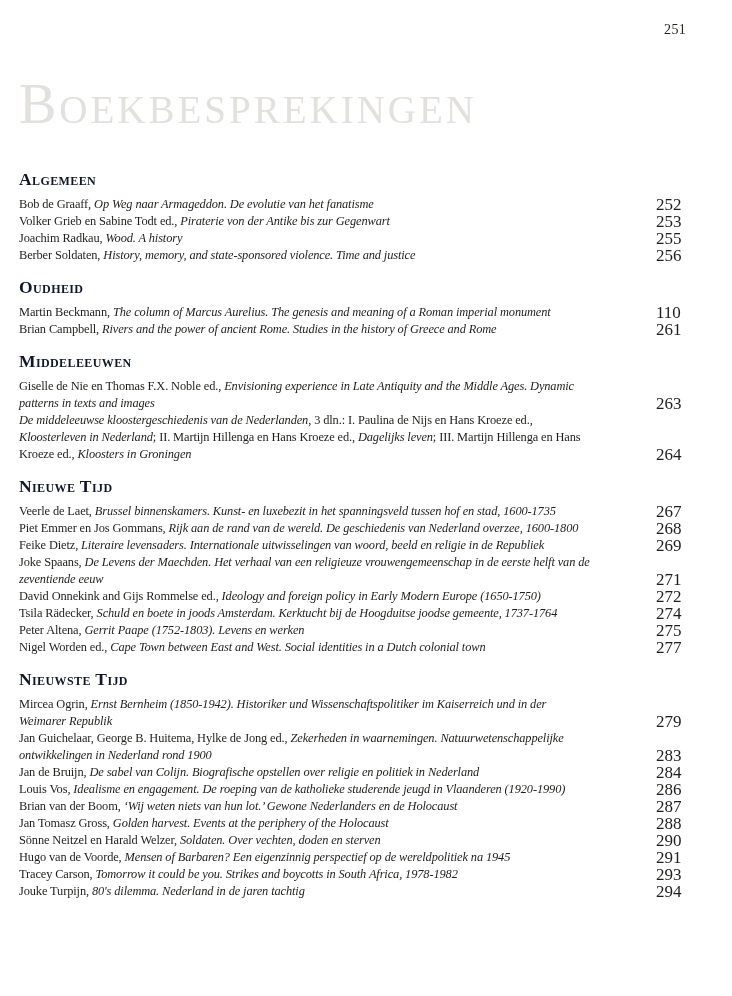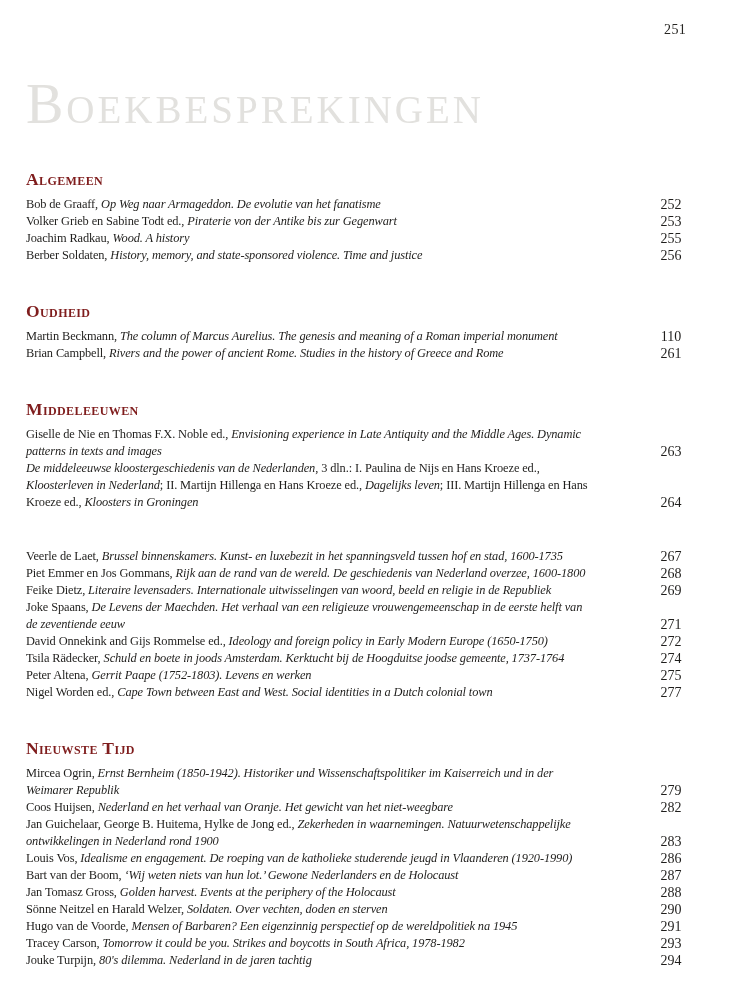--- a/index.html
+++ b/index.html
@@ -6,65 +6,65 @@
   body {
     width: 732px; height: 996px;
     background: #ffffff;
     font-family: "Liberation Serif", serif;
     color: #1f1e1c;
     overflow: hidden;
   }
   .page {
     box-sizing: border-box;
     width: 732px; height: 996px;
-    padding: 22px 46px 0 26px;
+    padding: 22px 46px 0 19px;
   }
   .page-number {
     text-align: right;
     font-size: 14px;
     letter-spacing: 0.3px;
     color: #262522;
   }
   .main-heading {
     font-size: 56px;
     line-height: 1.0;
     font-variant: small-caps;
     letter-spacing: 3px;
     color: #e2e1de;
     font-weight: 400;
     white-space: nowrap;
   }
   .sections { margin-top: 6px; }
-  .section { margin-top: 37px; }
+  .section { margin-top: 13px; }
   .section:first-child { margin-top: 10px; }
   .section-title {
     font-variant: small-caps;
     font-weight: 700;
     font-size: 17.5px;
     line-height: 20px;
     letter-spacing: 0.4px;
-    color: #7f1d1d;
+    color: #0f172a;
     margin-bottom: 7px;
   }
   .entries { }
   .entry {
     display: flex;
     align-items: flex-end;
     font-size: 12.4px;
     line-height: 17px;
     letter-spacing: -0.12px;
     gap: 47px;
   }
   .entry-text { flex: 1 1 auto; padding-right: 14px; }
   .entry-text .it { font-style: italic; }
   .entry-page {
     flex: 0 0 30px;
     width: 30px;
-    text-align: center;
-    font-size: 14px;
+    text-align: left;
+    font-size: 17px;
     letter-spacing: 0;
   }
 </style>
 </head>
 <body>
 
 <div class="page">
   <div class="page-number">251</div>
   <h1 class="main-heading">Boekbesprekingen</h1>
   <div class="sections">
@@ -109,20 +109,21 @@
             <div class="entry-text"><span class="rm">Giselle de Nie en Thomas F.X. Noble ed., </span><span class="it">Envisioning experience in Late Antiquity and the Middle Ages. Dynamic patterns in texts and images</span></div>
             <div class="entry-page">263</div>
           </div>
           <div class="entry">
             <div class="entry-text"><span class="it">De middeleeuwse kloostergeschiedenis van de Nederlanden</span><span class="rm">, 3 dln.: I. Paulina de Nijs en Hans Kroeze ed., </span><span class="it">Kloosterleven in Nederland</span><span class="rm">; II. Martijn Hillenga en Hans Kroeze ed., </span><span class="it">Dagelijks leven</span><span class="rm">; III. Martijn Hillenga en Hans Kroeze ed., </span><span class="it">Kloosters in Groningen</span></div>
             <div class="entry-page">264</div>
           </div>
         </div>
       </div>
       <div class="section">
+        <div class="section-title">Nieuwe Tijd</div>
         <div class="entries">
           <div class="entry">
             <div class="entry-text"><span class="rm">Veerle de Laet, </span><span class="it">Brussel binnenskamers. Kunst- en luxebezit in het spanningsveld tussen hof en stad, 1600-1735</span></div>
             <div class="entry-page">267</div>
           </div>
           <div class="entry">
             <div class="entry-text"><span class="rm">Piet Emmer en Jos Gommans, </span><span class="it">Rijk aan de rand van de wereld. De geschiedenis van Nederland overzee, 1600-1800</span></div>
             <div class="entry-page">268</div>
           </div>
           <div class="entry">
@@ -152,33 +153,33 @@
         </div>
       </div>
       <div class="section">
         <div class="section-title">Nieuwste Tijd</div>
         <div class="entries">
           <div class="entry">
             <div class="entry-text"><span class="rm">Mircea Ogrin, </span><span class="it">Ernst Bernheim (1850-1942). Historiker und Wissenschaftspolitiker im Kaiserreich und in der Weimarer Republik</span></div>
             <div class="entry-page">279</div>
           </div>
           <div class="entry">
-            <div class="entry-text"><span class="rm">Coos Huijsen, </span><span class="it">Nederland en het verhaal van Oranje. Het gewicht van het niet-weegbare</span></div>
-            <div class="entry-page">282</div>
-          </div>
-          <div class="entry">
             <div class="entry-text"><span class="rm">Jan Guichelaar, George B. Huitema, Hylke de Jong ed., </span><span class="it">Zekerheden in waarnemingen. Natuurwetenschappelijke ontwikkelingen in Nederland rond 1900</span></div>
             <div class="entry-page">283</div>
           </div>
           <div class="entry">
+            <div class="entry-text"><span class="rm">Jan de Bruijn, </span><span class="it">De sabel van Colijn. Biografische opstellen over religie en politiek in Nederland</span></div>
+            <div class="entry-page">284</div>
+          </div>
+          <div class="entry">
             <div class="entry-text"><span class="rm">Louis Vos, </span><span class="it">Idealisme en engagement. De roeping van de katholieke studerende jeugd in Vlaanderen (1920-1990)</span></div>
             <div class="entry-page">286</div>
           </div>
           <div class="entry">
-            <div class="entry-text"><span class="rm">Bart van der Boom, </span><span class="it">‘Wij weten niets van hun lot.’ Gewone Nederlanders en de Holocaust</span></div>
+            <div class="entry-text"><span class="rm">Brian van der Boom, </span><span class="it">‘Wij weten niets van hun lot.’ Gewone Nederlanders en de Holocaust</span></div>
             <div class="entry-page">287</div>
           </div>
           <div class="entry">
             <div class="entry-text"><span class="rm">Jan Tomasz Gross, </span><span class="it">Golden harvest. Events at the periphery of the Holocaust</span></div>
             <div class="entry-page">288</div>
           </div>
           <div class="entry">
             <div class="entry-text"><span class="rm">Sönne Neitzel en Harald Welzer, </span><span class="it">Soldaten. Over vechten, doden en sterven</span></div>
             <div class="entry-page">290</div>
           </div>

